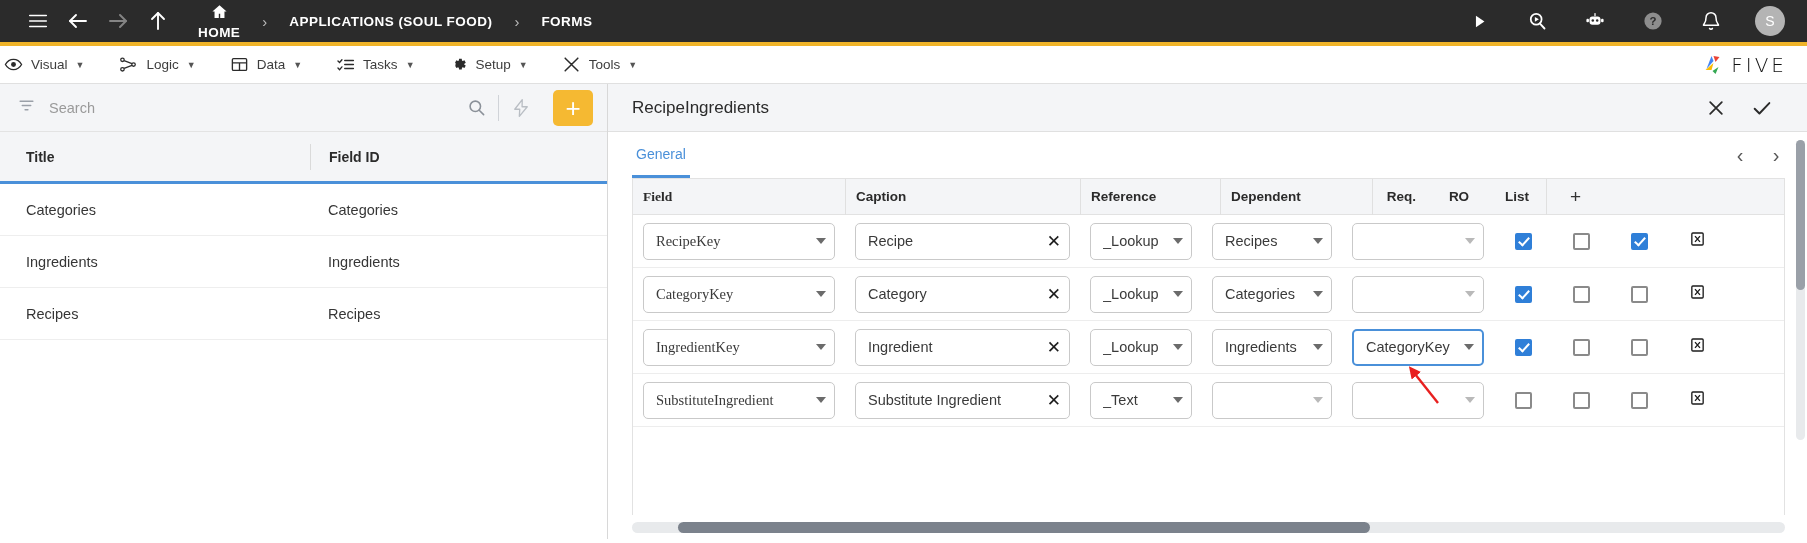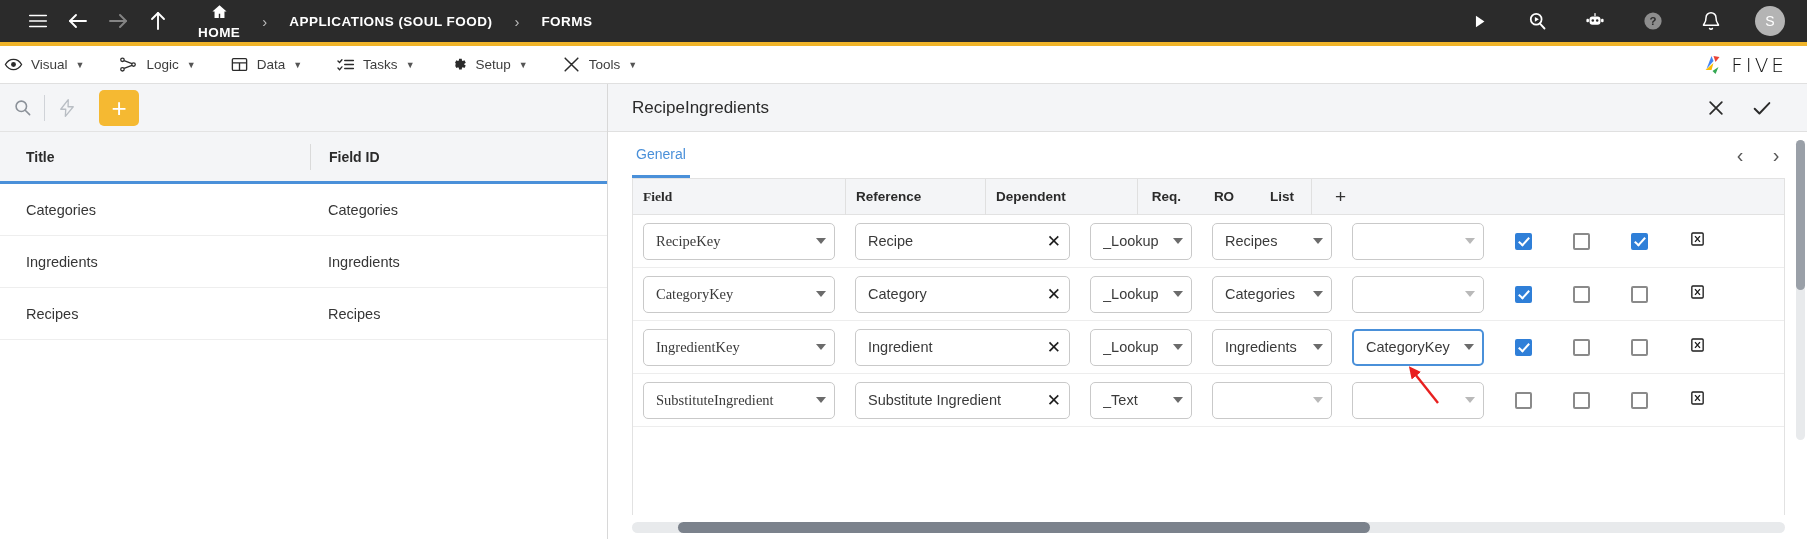--- a/index.html
+++ b/index.html
@@ -426,20 +426,28 @@
       <path d="M10 18 L16 14 L13 21 Z" fill="#34a853"></path>
     </svg>
     <span class="five-word">FIVE</span>
   </div>
 </div>
 
 <div class="body-wrap">
 
   <div class="left-panel">
     <div class="search-row">
+      <div class="search-box">
+        <span>
+          <svg width="17" height="17" viewBox="0 0 24 24" stroke="#9aa0a8" stroke-width="2" stroke-linecap="round">
+              <path d="M3 6h18M6 12h12M10 18h4"></path>
+            </svg>
+        </span>
+        <input class="search-input" type="text" placeholder="Search" style="">
+      </div>
       <div class="icon-btn">
         <svg width="19" height="19" viewBox="0 0 24 24" fill="none" stroke="#8b9199" stroke-width="2" stroke-linecap="round">
             <circle cx="10.5" cy="10.5" r="6.6"></circle>
             <path d="M15.4 15.4L21 21"></path>
           </svg>
       </div>
       <div class="vdiv"></div>
       <div class="icon-btn">
         <svg width="20" height="20" viewBox="0 0 24 24" fill="none" stroke="#b9bec4" stroke-width="1.6" stroke-linejoin="round">
             <path d="M13.5 2L4.5 13.5h6L10 22l9.5-11.5h-6.2z"></path>
@@ -490,20 +498,21 @@
         <div class="pager">
           <span>‹</span>
           <span>›</span>
         </div>
       </div>
 
       <div class="grid-wrap">
         <div class="grid">
           <div class="g-head">
             <div class="cell col-field">Field</div>
+            <div class="cell col-caption sep">Caption</div>
             <div class="cell col-ref sep">Reference</div>
             <div class="cell col-dep sep">Dependent</div>
             <div class="cell col-req sep">Req.</div>
             <div class="cell col-ro">RO</div>
             <div class="cell col-list">List</div>
             <div class="cell col-del sep">+</div>
           </div>
 
           <div class="g-row">
             <div class="cell col-field">

